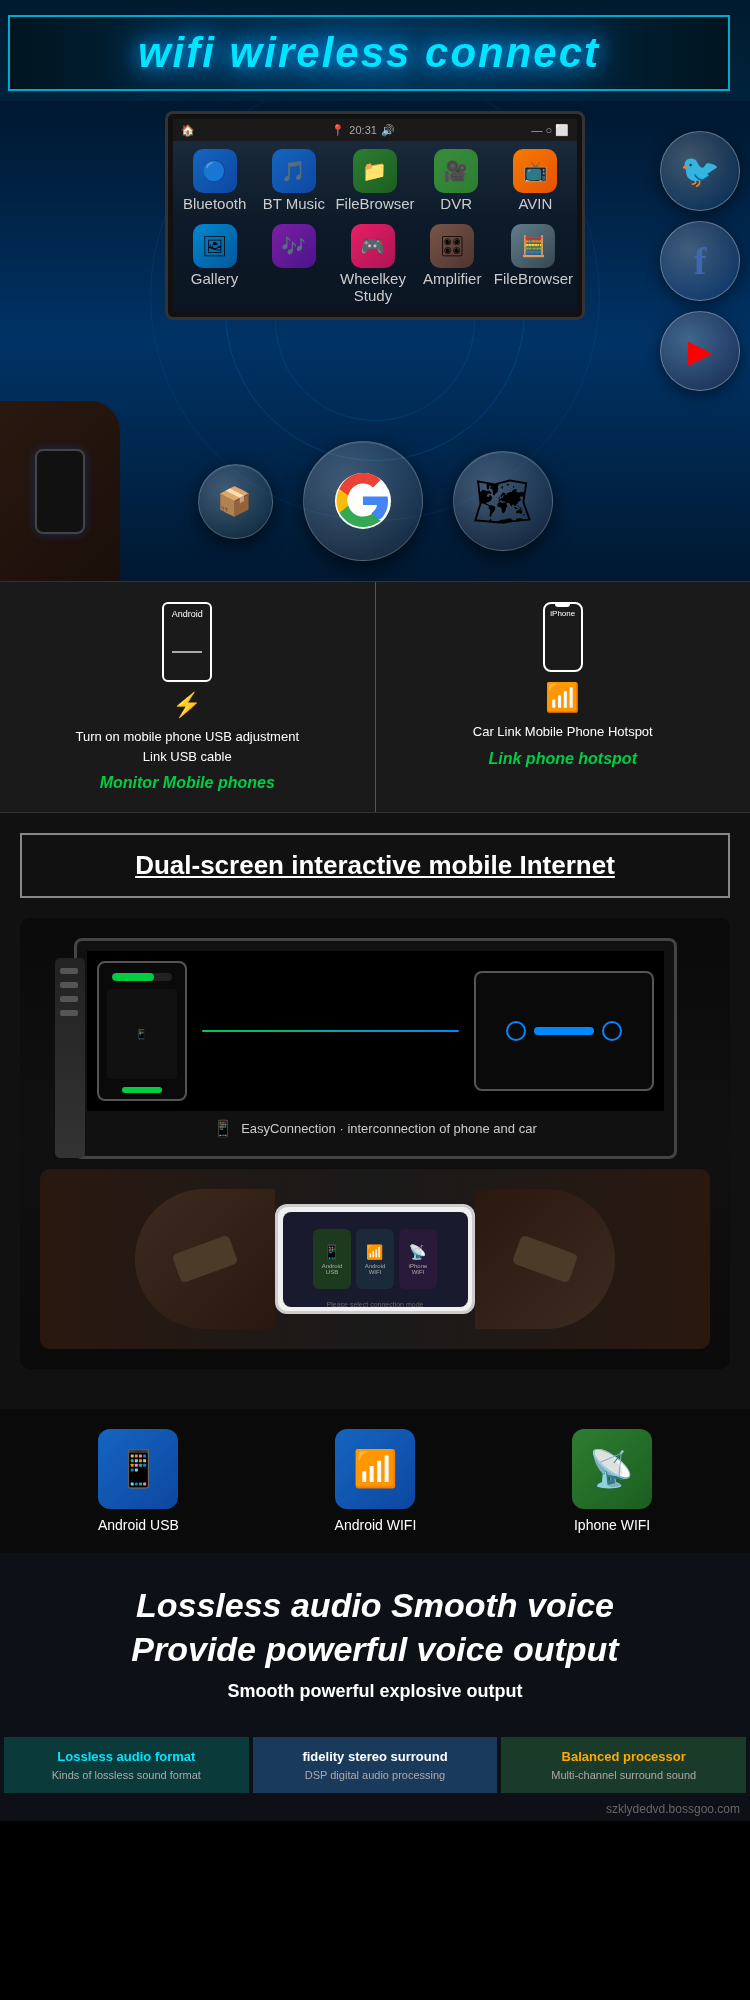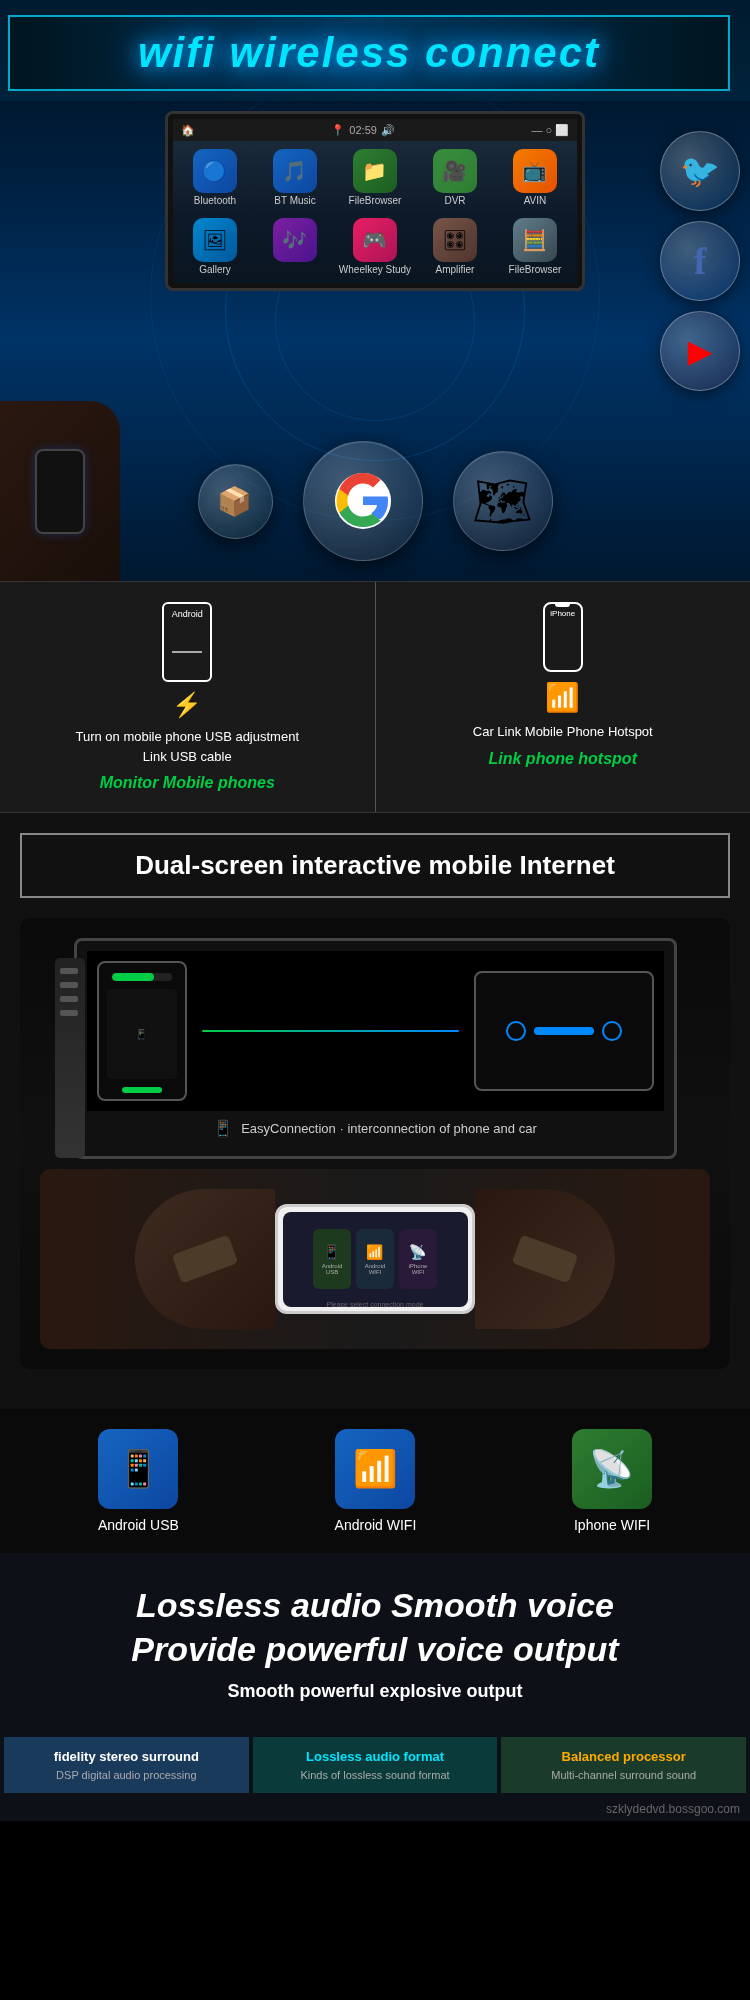--- a/index.html
+++ b/index.html
@@ -100,21 +100,21 @@
       height: 44px;
       border-radius: 10px;
       display: flex;
       align-items: center;
       justify-content: center;
       font-size: 20px;
     }
 
     .app-icon-label {
       color: #ccc;
-      font-size: 10px;
+      font-size: 15px;
       text-align: center;
     }
 
     .app-bluetooth { background: linear-gradient(135deg, #1565c0, #0d47a1); }
     .app-btmusic { background: linear-gradient(135deg, #1565c0, #0d47a1); }
     .app-filebrowser { background: linear-gradient(135deg, #2e7d32, #1b5e20); }
     .app-dvr { background: linear-gradient(135deg, #388e3c, #2e7d32); }
     .app-avin { background: linear-gradient(135deg, #f57c00, #e65100); }
     .app-gallery { background: linear-gradient(135deg, #0288d1, #01579b); }
     .app-music2 { background: linear-gradient(135deg, #7b1fa2, #4a148c); }
@@ -277,20 +277,21 @@
       border: 2px solid #888;
       padding: 15px 20px;
       margin-bottom: 20px;
       text-align: center;
     }
 
     .dual-screen-title {
       color: #fff;
       font-size: 26px;
       font-weight: bold;
+      text-decoration: underline;
     }
 
     
     .car-dashboard {
       background: #0a0a0a;
       border-radius: 10px;
       padding: 20px;
       margin-bottom: 20px;
       position: relative;
       min-height: 300px;
@@ -529,21 +530,21 @@
     <div class="glow-ring" style="width:300px;height:300px;top:50%;left:50%;transform:translate(-50%,-60%);"></div>
     <div class="glow-ring" style="width:450px;height:450px;top:50%;left:50%;transform:translate(-50%,-60%);opacity:0.5;"></div>
     <div class="glow-ring" style="width:200px;height:200px;top:50%;left:50%;transform:translate(-50%,-60%);opacity:0.8;"></div>
 
     <div class="car-screen-container">
       <div class="car-screen">
         <div class="screen-statusbar">
           <span>🏠</span>
           <span style="display:flex;gap:4px;align-items:center;">
             <span>📍</span>
-            <span>02:59</span>
+            <span>20:31</span>
             <span>🔊</span>
           </span>
           <span>— ○ ⬜</span>
         </div>
         <div class="screen-apps">
           <div class="app-icon">
             <div class="app-icon-img app-bluetooth">🔵</div>
             <div class="app-icon-label">Bluetooth</div>
           </div>
           <div class="app-icon">
@@ -764,28 +765,28 @@
 
 <div class="section-lossless">
   <div class="lossless-title">
     <span>Lossless audio Smooth voice</span><br>
     <span>Provide powerful voice output</span>
   </div>
   <div class="lossless-subtitle">Smooth powerful explosive output</div>
 </div>
 
 <div class="section-features">
+  <div class="feature-box feature-box-teal">
+    <div class="feature-title feature-title-cyan">Lossless audio format</div>
+    <div class="feature-desc">Kinds of lossless sound format</div>
+  </div>
   <div class="feature-box feature-box-blue">
     <div class="feature-title feature-title-white">fidelity stereo surround</div>
     <div class="feature-desc">DSP digital audio processing</div>
   </div>
-  <div class="feature-box feature-box-teal">
-    <div class="feature-title feature-title-cyan">Lossless audio format</div>
-    <div class="feature-desc">Kinds of lossless sound format</div>
-  </div>
   <div class="feature-box feature-box-green">
     <div class="feature-title feature-title-orange">Balanced processor</div>
     <div class="feature-desc">Multi-channel surround sound</div>
   </div>
 </div>
 
 <div class="footer-url">
   <span>szklydedvd.bossgoo.com</span>
 </div>
 

